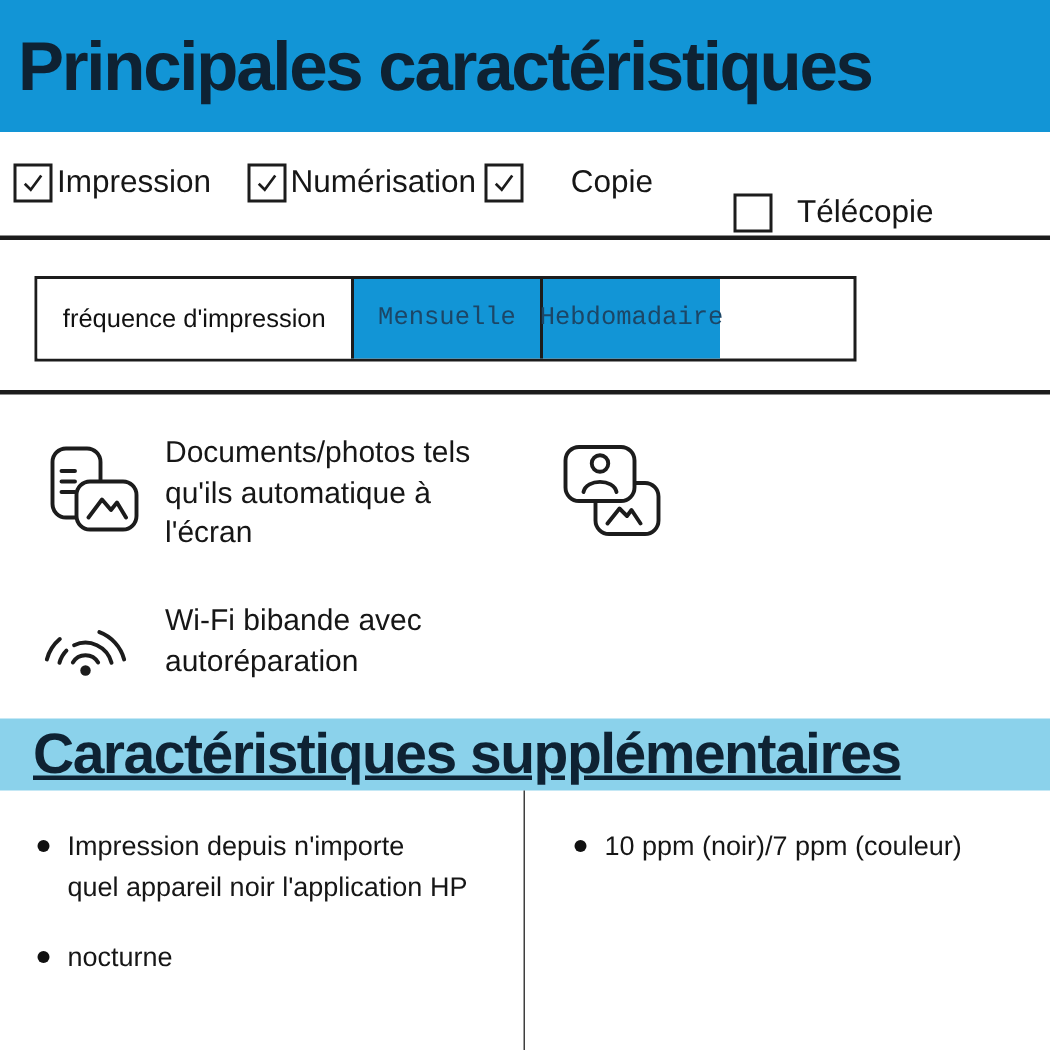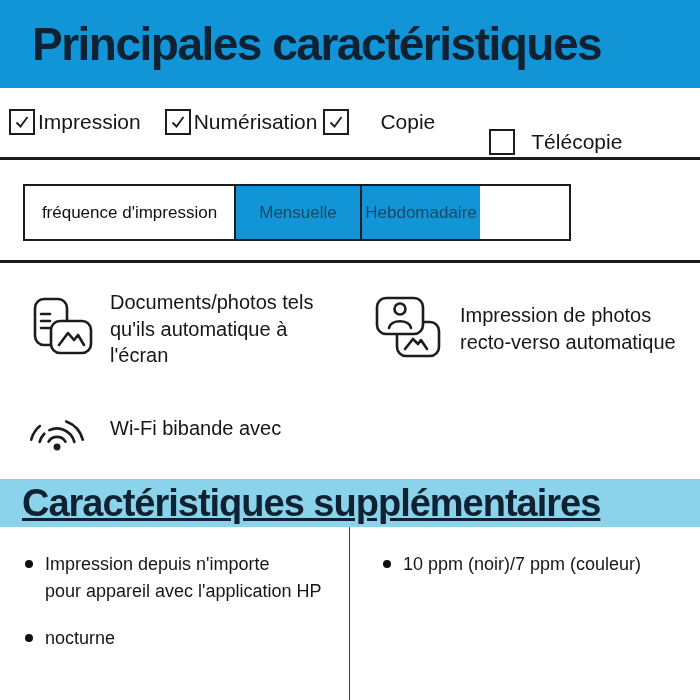--- a/index.html
+++ b/index.html
@@ -6,21 +6,21 @@
   body{
     width:700px;height:700px;overflow:hidden;background:#ffffff;
     font-family:"Liberation Sans", sans-serif;color:#161616;
     --hp-blue:#1295d6; --light-blue:#8bd2eb; --navy:#0e2233; --line:#1c1c1c; --cell-text:#1c4666;
   }
   .banner1{
     height:88px;background:var(--hp-blue);display:flex;align-items:center;
   }
   .banner1 .t{
     font-size:46px;font-weight:600;letter-spacing:-1.5px;color:var(--navy);
-    padding-left:32px;white-space:nowrap;
+    padding-left:12px;white-space:nowrap;
   }
   
   .cap-row{display:flex;align-items:center;padding-left:9px;margin-top:20px;height:27px;}
   .cap{display:flex;align-items:center;}
   .cap:nth-child(2){margin-left:24px;}
   .cap:nth-child(3){margin-left:6px;}
   .cap:nth-child(4){margin-left:54px;margin-top:40px;}
   .checkbox{
     width:26px;height:26px;border:2px solid var(--line);background:#fff;
     box-sizing:border-box;display:flex;align-items:center;justify-content:center;flex:0 0 auto;
@@ -32,21 +32,21 @@
   .hr1{margin-top:22px;}
   .hr2{margin-top:19px;}
   
   .freq{display:flex;margin:24px 0 0 23px;border:2px solid var(--line);width:548px;box-sizing:border-box;height:57px;}
   .freq .cell{
     display:flex;align-items:center;justify-content:center;box-sizing:border-box;
     font-size:17px;white-space:nowrap;height:100%;
   }
   .freq .cell + .cell{border-left:2px solid var(--line);}
   .freq .label-cell{width:209px;background:#fff;color:#111;}
-  .freq .opt{width:126px;background:#fff;color:#111;}
+  .freq .opt{width:126px;background:#fff;color:#111;font-family:Liberation Mono, monospace;}
   .freq .opt.o2{width:120px;}
   .freq .opt.o3{width:95px;font-size:16.5px;}
   .freq .opt.hl{background:var(--hp-blue);color:var(--cell-text);}
   
   .features{display:grid;grid-template-columns:350px 350px;grid-template-rows:104px 94px;padding-top:14px;}
   .feature{display:flex;align-items:center;padding-left:18px;box-sizing:border-box;}
   .f-icon{flex:0 0 auto;margin-right:14px;display:flex;align-items:center;justify-content:center;}
   .f-icon svg{stroke:#1c1c1c;stroke-width:2.6;fill:none;stroke-linecap:round;stroke-linejoin:round;}
   .f-text{font-size:20px;line-height:1.33;color:#161616;}
   .f-text span{display:block;}
@@ -132,56 +132,53 @@
   <div class="feature">
     <span class="f-icon">
       <svg width="78" height="66" viewBox="0 0 76 66">
         <rect x="28" y="26" width="42" height="34" rx="9"></rect>
         <path d="M36,53 L44,43 L49,48 L52,44 L58,53"></path>
         <rect x="8" y="2" width="46" height="36" rx="9" fill="#ffffff"></rect>
         <circle cx="31" cy="13" r="5.5"></circle>
         <path d="M20,32 C22,23 40,23 42,32"></path>
       </svg>
     </span>
-    <span class="f-text">
-      <span>Impression de photos</span>
-      <span>recto-verso automatique</span>
-    </span>
   </div>
 
 
   <div class="feature">
     <span class="f-icon">
       <svg width="78" height="58" viewBox="0 0 76 56">
         <path d="M47,21.6 A26,26 0 0 1 63.1,39.3"></path>
         <path d="M12.9,39.3 A26,26 0 0 1 21.3,26.1"></path>
         <path d="M21.1,41.5 A17.5,17.5 0 0 1 25.6,33.6"></path>
         <path d="M30.6,30.1 A17.5,17.5 0 0 1 54.9,41.5"></path>
         <path d="M29.8,41.3 A9.5,9.5 0 0 1 46.2,41.3"></path>
         <circle cx="38" cy="46.5" r="3.4" fill="#1c1c1c" stroke="none"></circle>
       </svg>
     </span>
     <span class="f-text">
       <span>Wi-Fi bibande avec</span>
+      <span>autoréparation</span>
     </span>
   </div>
 
 </div>
 
 <div class="banner2">
   <div class="t">Caractéristiques supplémentaires</div>
 </div>
 
 <div class="cols">
   <div class="col left">
     <div class="bullet-item">
       <span class="dot"></span>
       <span class="b-text">
         <span>Impression depuis n'importe</span>
-        <span>pour appareil avec l'application HP</span>
+        <span>quel appareil noir l'application HP</span>
       </span>
     </div>
     <div class="bullet-item">
       <span class="dot"></span>
       <span class="b-text">
         <span>nocturne</span>
       </span>
     </div>
   </div>
   <div class="col right">

